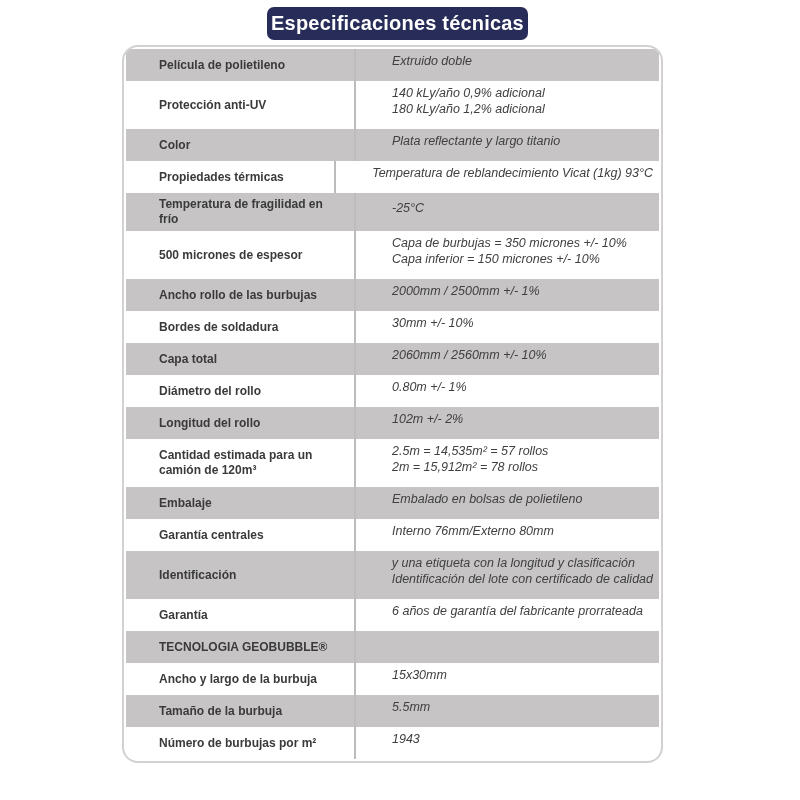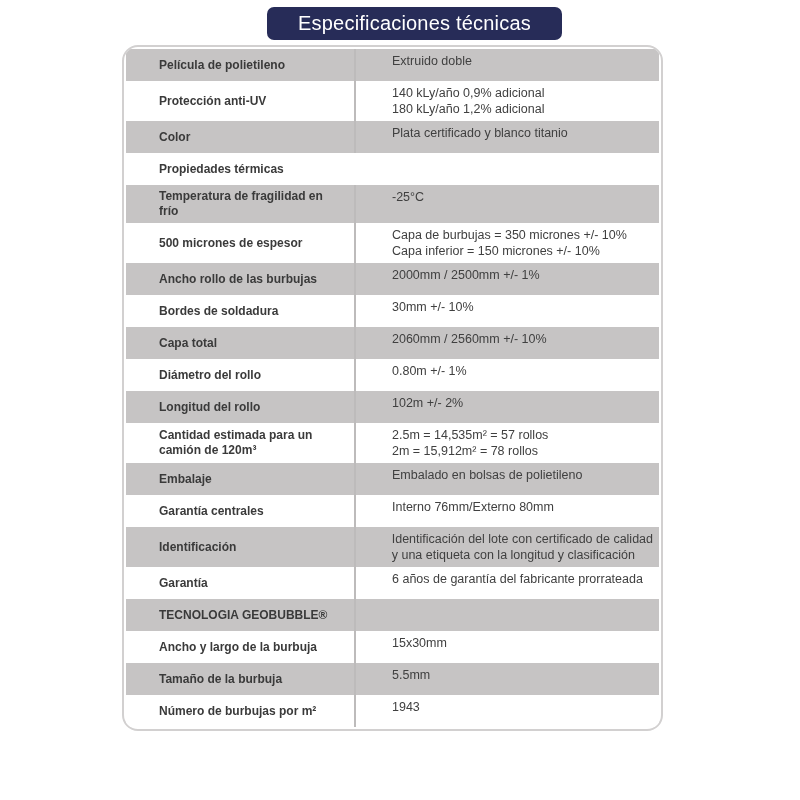--- a/index.html
+++ b/index.html
@@ -12,24 +12,24 @@
     --label-color:#3a3a3a;
     --value-color:#404040;
   }
   html,body{margin:0;padding:0;}
   body{
     width:800px;height:800px;position:relative;background:#ffffff;
     font-family:"Liberation Sans", sans-serif;
     -webkit-font-smoothing:antialiased;
   }
   .title-banner{
-    position:absolute;left:267px;top:7px;width:295px;height:33px;
+    position:absolute;left:267px;top:7px;width:261px;height:33px;
     background:var(--banner-bg);color:var(--banner-text);
     border-radius:7px;display:flex;align-items:center;justify-content:center;
-    font-size:20px;letter-spacing:0.2px;
+    font-size:20px;letter-spacing:0.2px;font-weight:bold;
   }
   .spec-table{
     position:absolute;left:122px;top:45px;width:541px;
     background:var(--row-white);
     border:2px solid var(--border-color);
     border-radius:16px;overflow:hidden;
     padding:2px;box-sizing:border-box;
     display:flex;flex-direction:column;
   }
   .spec-row{
@@ -40,24 +40,25 @@
   .label-cell{
     width:228px;box-sizing:border-box;
     display:flex;align-items:center;
     padding:4px 10px 4px 33px;
     font-size:12px;font-weight:bold;line-height:15px;
     color:var(--label-color);
   }
   .value-cell{
     flex:1;box-sizing:border-box;
     border-left:2px solid var(--divider);
-    display:flex;flex-direction:column;justify-content:flex-start;
-    padding:4px 6px 4px 36px;
+    display:flex;flex-direction:column;justify-content:center;
+    padding:4px 6px 12px 36px;
     font-size:12.5px;line-height:16px;
     color:var(--value-color);
+    font-style:italic;
   }
   .value-line{white-space:nowrap;}
 </style>
 </head>
 <body>
 
 <div class="title-banner">Especificaciones técnicas</div>
 
 <div class="spec-table" id="spec-table">
     <div class="spec-row">
@@ -69,25 +70,28 @@
     <div class="spec-row">
       <div class="label-cell">Protección anti-UV</div>
       <div class="value-cell">
         <div class="value-line">140 kLy/año 0,9% adicional</div>
         <div class="value-line">180 kLy/año 1,2% adicional</div>
       </div>
     </div>
     <div class="spec-row">
       <div class="label-cell">Color</div>
       <div class="value-cell">
-        <div class="value-line">Plata certificado y blanco titanio</div>
+        <div class="value-line">Plata reflectante y largo titanio</div>
       </div>
     </div>
     <div class="spec-row">
       <div class="label-cell">Propiedades térmicas</div>
+      <div class="value-cell">
+        <div class="value-line">Temperatura de reblandecimiento Vicat (1kg) 93°C</div>
+      </div>
     </div>
     <div class="spec-row">
       <div class="label-cell">Temperatura de fragilidad en frío</div>
       <div class="value-cell">
         <div class="value-line">-25°C</div>
       </div>
     </div>
     <div class="spec-row">
       <div class="label-cell">500 micrones de espesor</div>
       <div class="value-cell">
@@ -140,22 +144,22 @@
     </div>
     <div class="spec-row">
       <div class="label-cell">Garantía centrales</div>
       <div class="value-cell">
         <div class="value-line">Interno 76mm/Externo 80mm</div>
       </div>
     </div>
     <div class="spec-row">
       <div class="label-cell">Identificación</div>
       <div class="value-cell">
+        <div class="value-line">y una etiqueta con la longitud y clasificación</div>
         <div class="value-line">Identificación del lote con certificado de calidad</div>
-        <div class="value-line">y una etiqueta con la longitud y clasificación</div>
       </div>
     </div>
     <div class="spec-row">
       <div class="label-cell">Garantía</div>
       <div class="value-cell">
         <div class="value-line">6 años de garantía del fabricante prorrateada</div>
       </div>
     </div>
     <div class="spec-row">
       <div class="label-cell">TECNOLOGIA GEOBUBBLE®</div>

